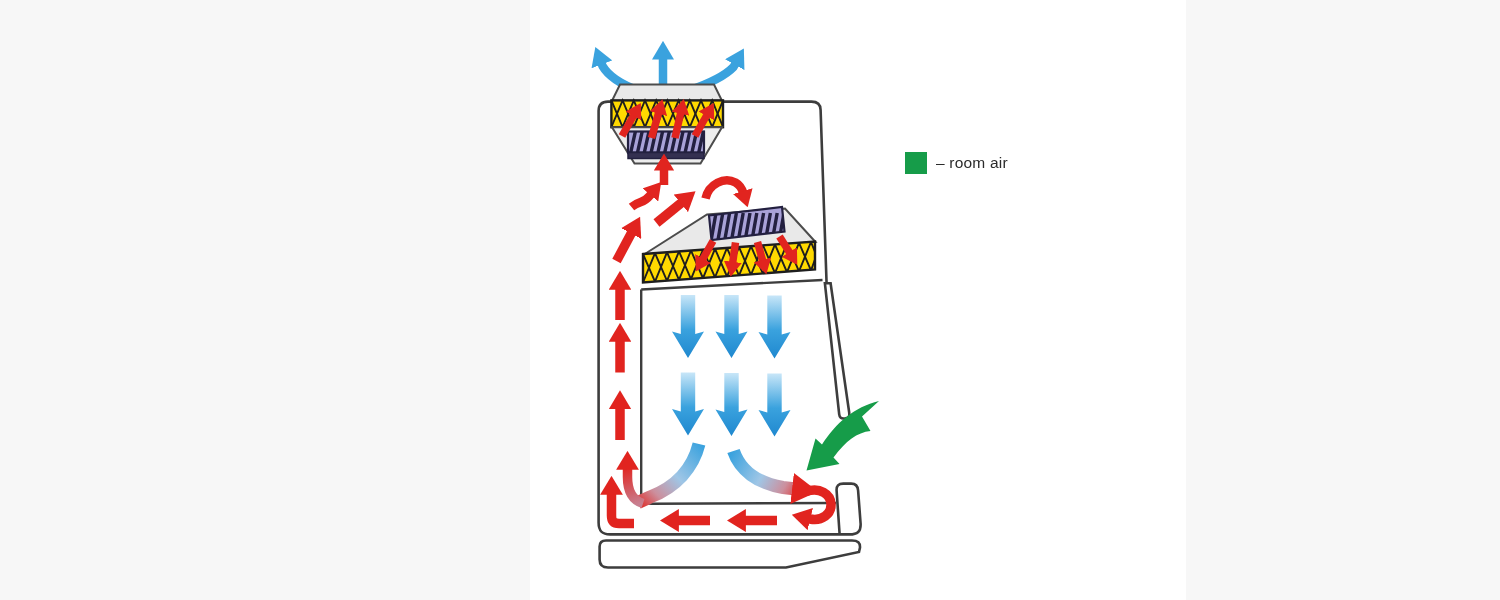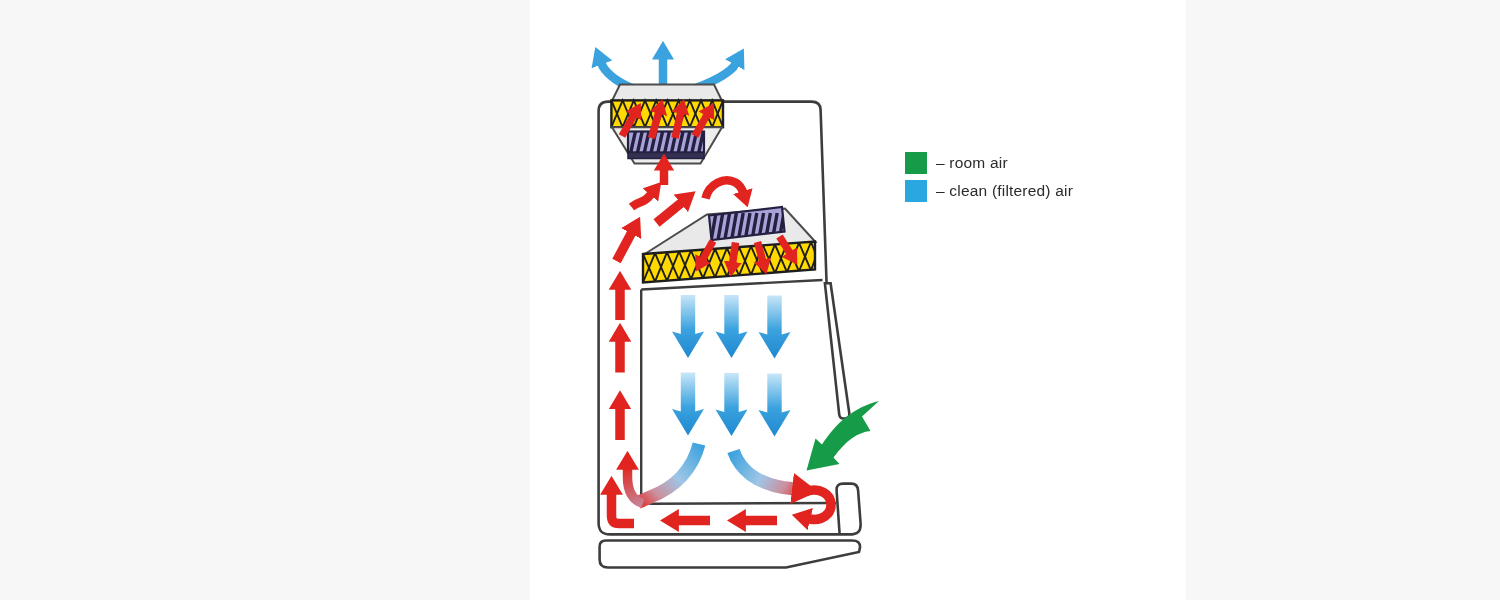--- a/index.html
+++ b/index.html
@@ -184,18 +184,14 @@
 
     <path class="fill-green" d="M879,401 C854,407 836,423 822,444.5 L815.5,438.5 L806.5,470.5 L839.5,464 L833.5,457.5
              C846,440.5 857,432.5 870.5,431 L862,416.5 Z"></path>
   </svg>
 
   <div class="legend">
     <div class="legend-row">
       <div class="swatch" style="background-color: rgb(22, 156, 73);"></div>
       <span class="legend-label">– room air</span>
     </div>
-    <div class="legend-row">
-      <div class="swatch" style="background-color: rgb(41, 168, 224);"></div>
-      <span class="legend-label">– clean (filtered) air</span>
-    </div>
   </div>
 </div>
 
 </body></html>

